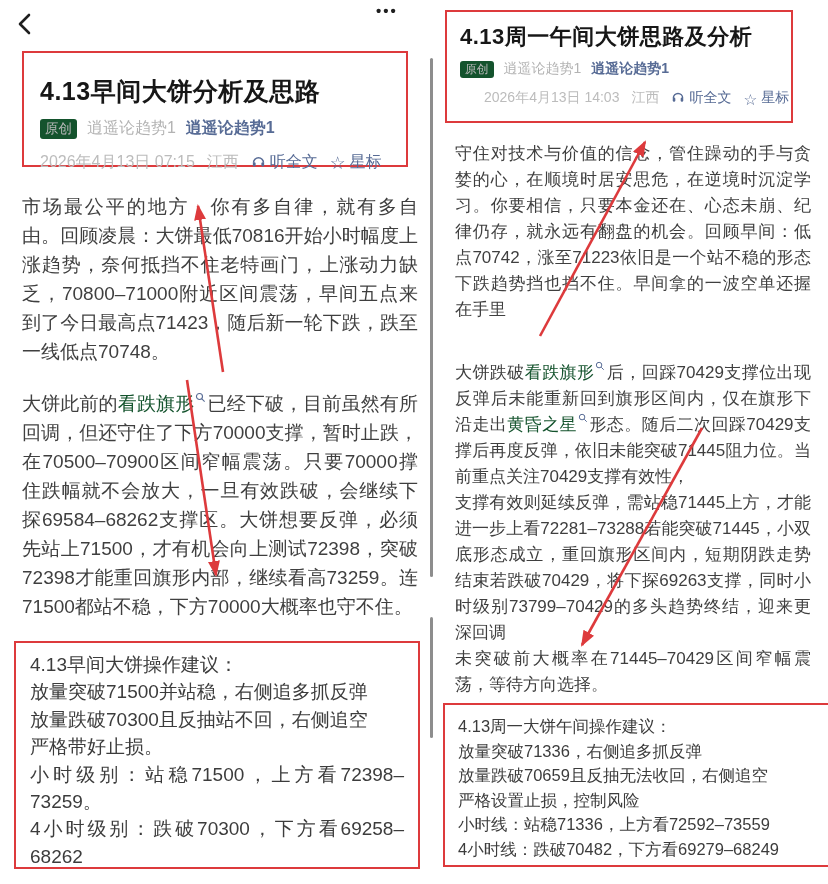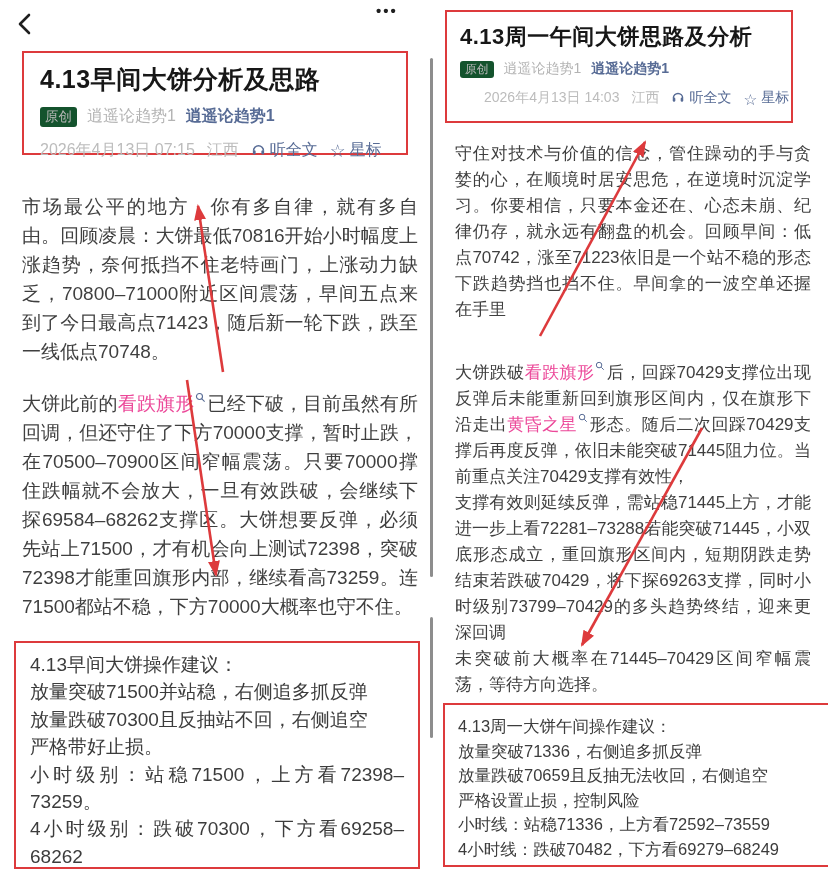--- a/index.html
+++ b/index.html
@@ -7,21 +7,21 @@
   .page{position:relative;width:828px;height:884px;background:#ffffff;overflow:hidden;}
 
   
   .nav-back{position:absolute;left:12px;top:10px;width:28px;height:28px;cursor:pointer;}
   .nav-more{position:absolute;left:376px;top:2px;font-size:15px;font-weight:bold;letter-spacing:2px;color:#1f1f1f;cursor:pointer;}
 
   
   .red-box{position:absolute;border:2px solid #dd3a3c;box-sizing:border-box;background:transparent;}
 
   
-  .tbox-left{left:22px;top:51px;width:386px;height:104px;padding:10px 16px;}
+  .tbox-left{left:22px;top:51px;width:386px;height:116px;padding:22px 16px;}
   .tbox-right{left:445px;top:10px;width:348px;height:113px;padding:11px 13px;}
   h1{margin:0;font-weight:700;color:#171717;letter-spacing:.5px;}
   .tbox-left h1{font-size:25px;line-height:32px;}
   .tbox-right h1{font-size:22px;line-height:28px;}
   .meta-row{display:flex;align-items:center;gap:10px;white-space:nowrap;}
   .tbox-left .meta-row{margin-top:11px;font-size:16px;}
   .tbox-right .meta-row{margin-top:9px;font-size:14px;}
   .badge{background:#14532d;color:#b9b9b9;border-radius:3px;padding:1px 5px;font-size:.84em;}
   .author-gray{color:#b3b3b3;}
   .author-link{color:#576b95;font-weight:600;cursor:pointer;}
@@ -31,21 +31,21 @@
   .action{color:#576b95;display:inline-flex;align-items:flex-end;gap:4px;cursor:pointer;}
   .star-glyph{font-size:1.1em;line-height:1;}
 
   
   .body-text{position:absolute;text-align:justify;color:#3f3f3f;}
   .body-text p{margin:0;}
   .left-body{left:22px;top:192px;width:396px;font-size:19px;line-height:29px;}
   .left-body p + p{margin-top:23px;}
   .right-body{left:455px;top:141px;width:356px;font-size:17px;line-height:26px;}
   .right-body p + p{margin-top:37px;}
-  .inline-link{color:#ec4899;cursor:pointer;}
+  .inline-link{color:#14532d;cursor:pointer;}
   sup.search{display:inline-block;vertical-align:super;line-height:0;margin:0 1px;}
 
   
   .advice{color:#3c3c3c;}
   .advice-left{left:14px;top:641px;width:406px;height:228px;padding:8px 14px;font-size:19px;line-height:27.4px;}
   .advice-right{left:443px;top:703px;width:426px;height:164px;padding:9px 13px;font-size:16.5px;line-height:24.6px;}
   .advice div{text-align:justify;}
 
   
   .divider{position:absolute;left:430px;width:3px;background:#8d8d8d;border-radius:2px;}

